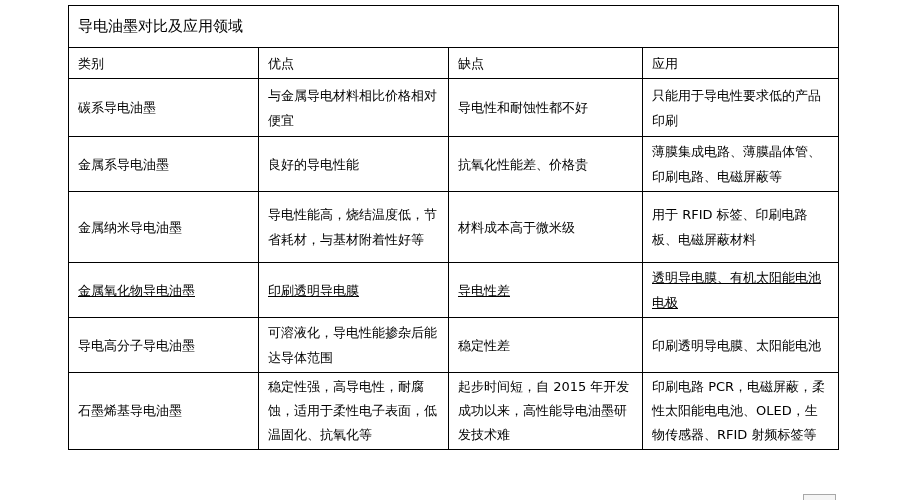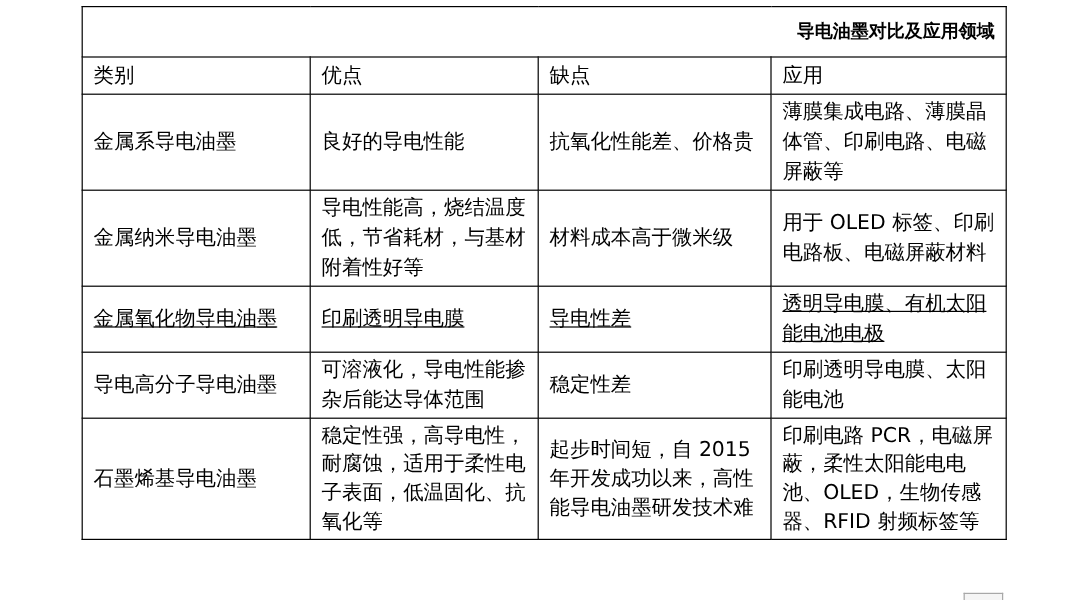--- a/index.html
+++ b/index.html
@@ -21,30 +21,30 @@
     left: 68px;
     top: 5px;
     width: 770px;
     border-collapse: collapse;
     table-layout: fixed;
   }
   table.ink-table td, table.ink-table th {
     border: 1px solid #000000;
     padding: 2px 9px;
     vertical-align: middle;
-    font-size: 17px;
+    font-size: 13px;
     line-height: 25px;
     font-weight: normal;
     text-align: left;
     overflow: hidden;
     word-break: break-word;
   }
   tr.title-row td {
-    text-align: right;
-    font-weight: bold;
+    text-align: left;
+    font-weight: normal;
     font-size: 15px;
     height: 37px;
   }
   tr.header-row td { height: 26px; }
   tr.r1 { height: 58px; }
   tr.r2 { height: 49px; }
   tr.r3 { height: 71px; }
   tr.r4 { height: 54px; text-decoration: underline; }
   tr.r5 { height: 51px; }
   tr.r6 { height: 53px; }
@@ -79,33 +79,39 @@
       <td colspan="4">导电油墨对比及应用领域</td>
     </tr>
 
     <tr class="header-row">
       <td>类别</td>
       <td>优点</td>
       <td>缺点</td>
       <td>应用</td>
     </tr>
 
+    <tr class="r1">
+      <td>碳系导电油墨</td>
+      <td>与金属导电材料相比价格相对便宜</td>
+      <td>导电性和耐蚀性都不好</td>
+      <td>只能用于导电性要求低的产品印刷</td>
+    </tr>
 
     <tr class="r2">
       <td>金属系导电油墨</td>
       <td>良好的导电性能</td>
       <td>抗氧化性能差、价格贵</td>
       <td>薄膜集成电路、薄膜晶体管、印刷电路、电磁屏蔽等</td>
     </tr>
 
     <tr class="r3">
       <td>金属纳米导电油墨</td>
       <td>导电性能高，烧结温度低，节省耗材，与基材附着性好等</td>
       <td>材料成本高于微米级</td>
-      <td>用于 OLED 标签、印刷电路板、电磁屏蔽材料</td>
+      <td>用于 RFID 标签、印刷电路板、电磁屏蔽材料</td>
     </tr>
 
     <tr class="r4">
       <td>金属氧化物导电油墨</td>
       <td>印刷透明导电膜</td>
       <td>导电性差</td>
       <td>透明导电膜、有机太阳能电池电极</td>
     </tr>
 
 

